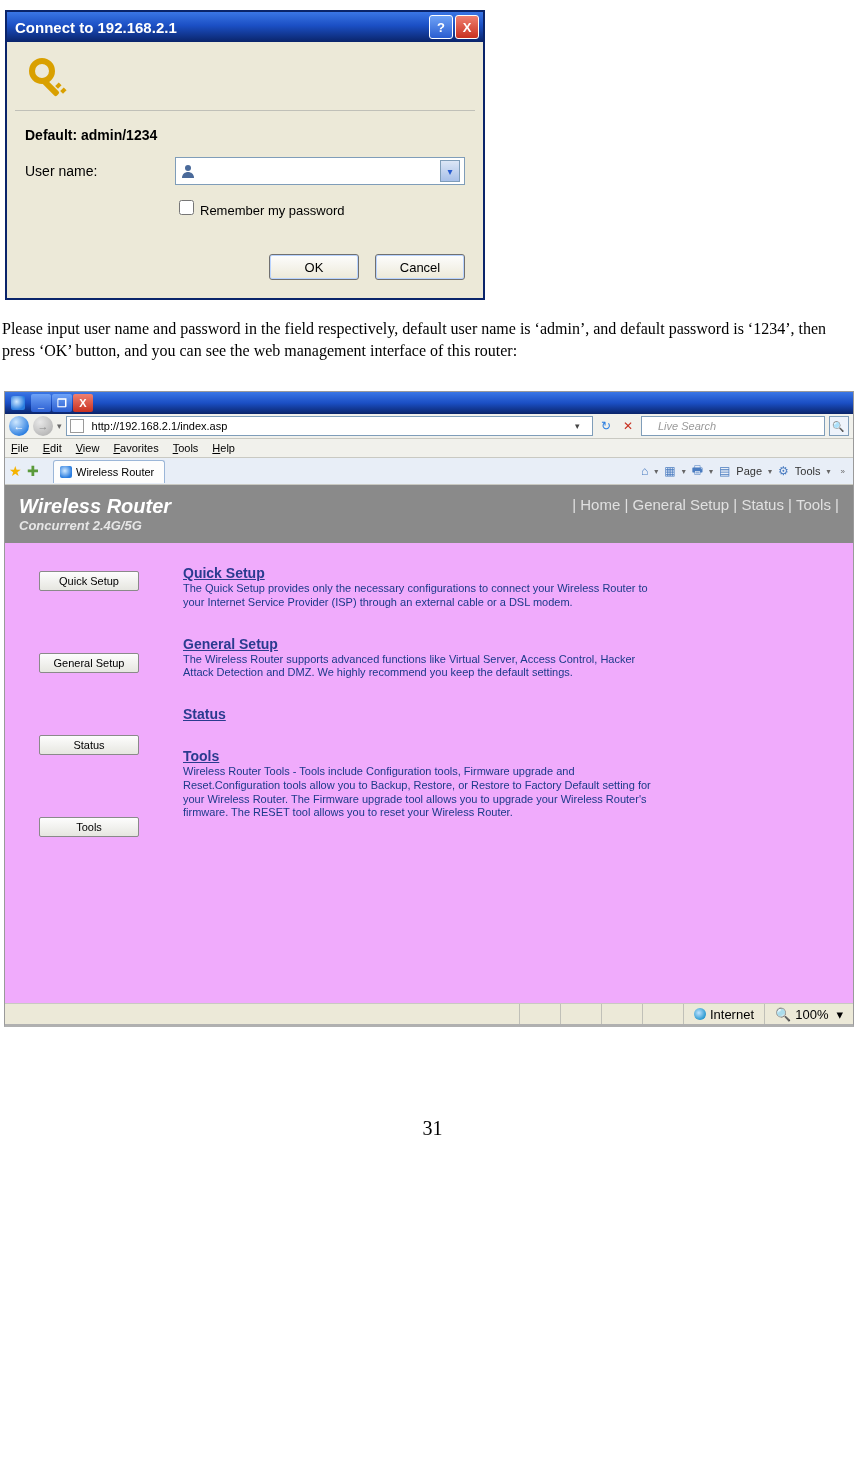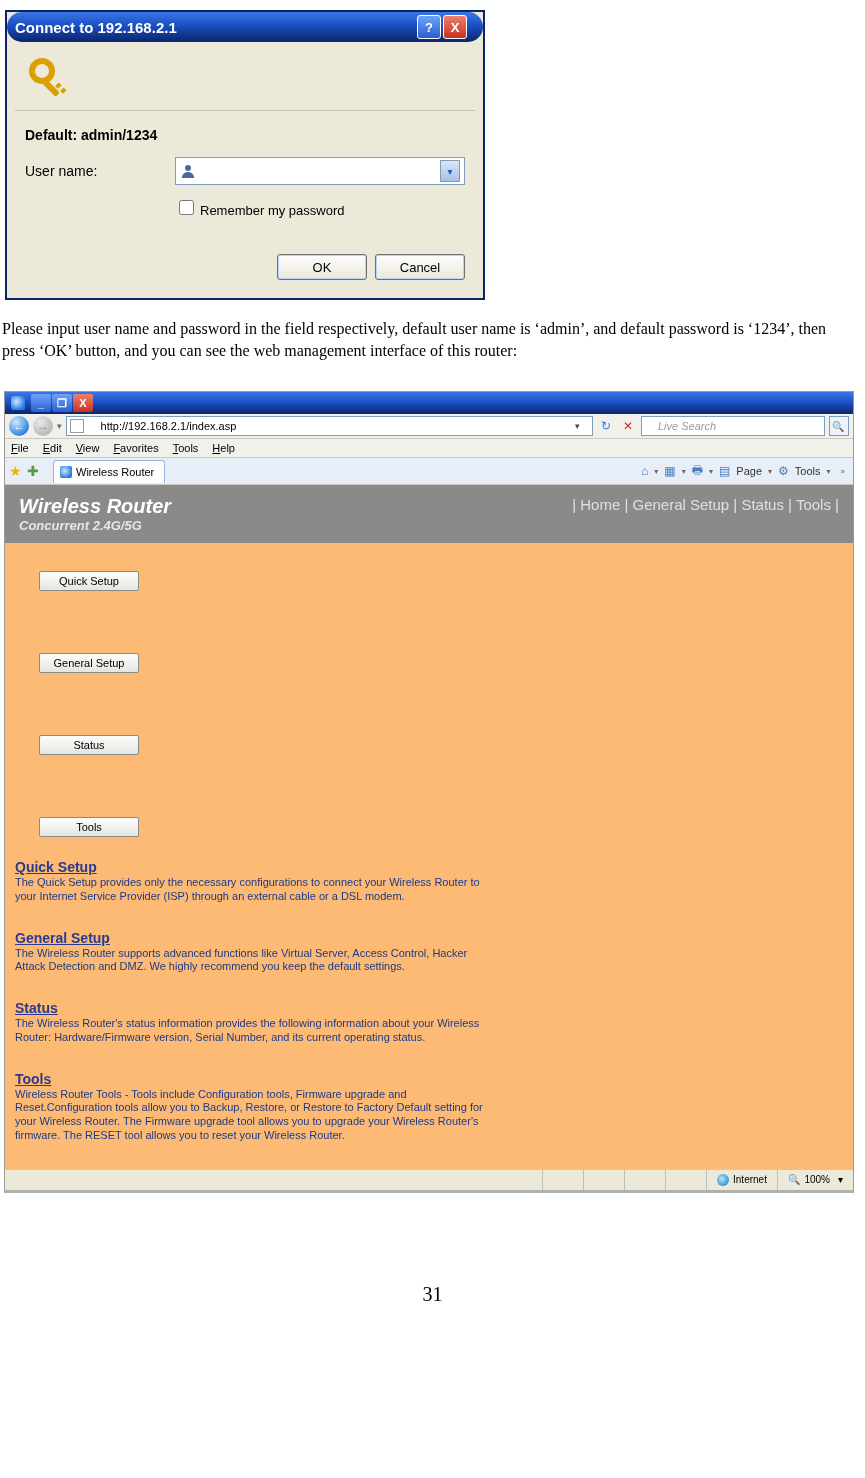--- a/index.html
+++ b/index.html
@@ -19,22 +19,21 @@
     font-size: 13px;
     color: #000;
   }
   .titlebar1 {
     display: flex;
     align-items: center;
     height: 30px;
     background: linear-gradient(to bottom,#3a76e6 0%, #1b4fc4 45%, #0a246a 100%);
     color: #fff;
     font-weight: bold;
-    padding: 0 16px 0 8px;
-    border-radius: 15px;
+    padding: 0 4px 0 8px;
   }
   .titlebar1 .title { flex: 1; font-size: 15px; }
   .tb-btn {
     width: 22px; height: 22px;
     margin-left: 2px;
     border: 1px solid #fff;
     border-radius: 3px;
     display: flex; align-items: center; justify-content: center;
     font-weight: bold;
     font-family: Arial, sans-serif;
@@ -62,21 +61,21 @@
     border:1px solid #7f9db9;
     display:flex; align-items:center; justify-content:center;
     color:#2a5dd0; font-size:10px;
   }
   .textinput {
     flex:1; height:22px; border:1px solid #7f9db9; background:#fff;
     padding: 2px 4px;
   }
   .remember-row { display:flex; align-items:flex-end; margin: 12px 0 0 150px; }
   .remember-row input[type=checkbox]{ width:15px; height:15px; margin-right:6px; }
-  .dialog1-actions { display:flex; justify-content:flex-end; gap:8px; margin-top:36px; }
+  .dialog1-actions { display:flex; justify-content:flex-end; gap:16px; margin-top:36px; }
   .xp-btn {
     min-width: 90px; height:26px;
     background: linear-gradient(#fdfdfd,#ece9d8);
     border:1px solid #707070; border-radius:3px;
     font-family: Tahoma, sans-serif; font-size:13px;
     box-shadow: 0 0 0 1px #b8d3ff inset;
   }
   
   .para {
     font-size: 16px;
@@ -113,21 +112,21 @@
     padding:0 4px; gap:4px; border-bottom:1px solid #c9c9c2;
   }
   .nav-circle {
     width:20px; height:20px; border-radius:50%;
     background: radial-gradient(circle at 35% 30%, #cfe8ff, #2a7de0 75%);
     display:flex; align-items:center; justify-content:center; color:#fff; font-size:11px;
   }
   .nav-circle.fwd { background: radial-gradient(circle at 35% 30%, #e8e8e8, #b8b8b8 75%); color:#888;}
   .addrbox {
     flex:1; height:18px; border:1px solid #7f9db9; background:#fff;
-    display:flex; align-items:center; padding:0 3px; gap:17px;
+    display:flex; align-items:center; padding:0 3px; gap:8px;
     font-size:11px; color:#000;
   }
   .addrbox .page-icon { width:12px; height:12px; background:#fff; border:1px solid #9a9a9a;}
   .addr-dd { width:14px; font-size:9px; color:#444;}
   .nav-small-btn {
     width:18px; height:18px; display:flex; align-items:center; justify-content:center;
     color:#2a7de0; font-size:12px;
   }
   .searchbox {
     width:150px; height:18px; border:1px solid #7f9db9;
@@ -161,41 +160,41 @@
   .cmdbar .chev { font-size:8px; color:#666;}
   .router-header {
     height:58px; background:#8a8a8a; color:#fff;
     display:flex; align-items:center; padding:0 14px;
   }
   .router-header .lh { display:flex; flex-direction:column; }
   .router-header .brand { font-size:20px; font-weight:bold; font-style:italic; }
   .router-header .sub { font-size:13px; font-style:italic; font-weight:bold; color:#e6e6e6; }
   .router-header .navlinks { margin-left:auto; font-size:15px; color:#e0e0e0; margin-bottom:20px;}
   .router-body {
-    display:flex; min-height:460px; background:#fdba74;flex-direction:column;
+    display:flex; min-height:460px; background:#f0abfc;
   }
   .router-sidebar {
     width:168px; padding-top:28px;
     display:flex; flex-direction:column; align-items:center; gap:62px;
   }
   .side-btn {
     width:100px; height:20px; font-size:11px;
     background:linear-gradient(#fdfdfd,#e6e6e0);
     border:1px solid #8a8a8a; border-radius:2px;
   }
   .router-main { flex:1; padding:22px 30px 0 10px; }
   .section { margin-bottom:26px; max-width:470px; }
   .section h3 {
     margin:0 0 1px 0; font-size:14px; font-weight:bold;
     color:#2a3b8f; text-decoration:underline;
   }
   .section p { margin:0; font-size:11px; color:#1b3a8a; line-height:1.25; }
   .ie-status {
     height:20px; background:#ece9d8; border-top:1px solid #c9c9c2;
-    display:flex; align-items:center; font-size:10px;
+    display:flex; align-items:center; font-size:13px;
   }
   .ie-status .cells { margin-left:auto; display:flex; align-items:center;}
   .ie-status .cell {
     border-left:1px solid #c0c0b8; height:20px;
     display:flex; align-items:center; padding:0 10px; gap:4px;
   }
   .globe { width:12px; height:12px; background: radial-gradient(circle at 40% 40%, #bfe3ff, #2a9ad0 70%); border-radius:50%;}
   
   .pagenum { text-align:center; font-size:20px; margin-top:90px; font-family:"Times New Roman", serif;}
 </style>
@@ -321,21 +320,20 @@
       <div class="section">
         <h3>Quick Setup</h3>
         <p>The Quick Setup provides only the necessary configurations to connect your Wireless Router to your Internet Service Provider (ISP) through an external cable or a DSL modem.</p>
       </div>
       <div class="section">
         <h3>General Setup</h3>
         <p>The Wireless Router supports advanced functions like Virtual Server, Access Control, Hacker Attack Detection and DMZ. We highly recommend you keep the default settings.</p>
       </div>
       <div class="section">
         <h3>Status</h3>
-        <p>The Wireless Router's status information provides the following information about your Wireless Router: Hardware/Firmware version, Serial Number, and its current operating status.</p>
       </div>
       <div class="section">
         <h3>Tools</h3>
         <p>Wireless Router Tools - Tools include Configuration tools, Firmware upgrade and Reset.Configuration tools allow you to Backup, Restore, or Restore to Factory Default setting for your Wireless Router. The Firmware upgrade tool allows you to upgrade your Wireless Router's firmware. The RESET tool allows you to reset your Wireless Router.</p>
       </div>
     </div>
   </div>
 
   <div class="ie-status">
     <div class="cells">

